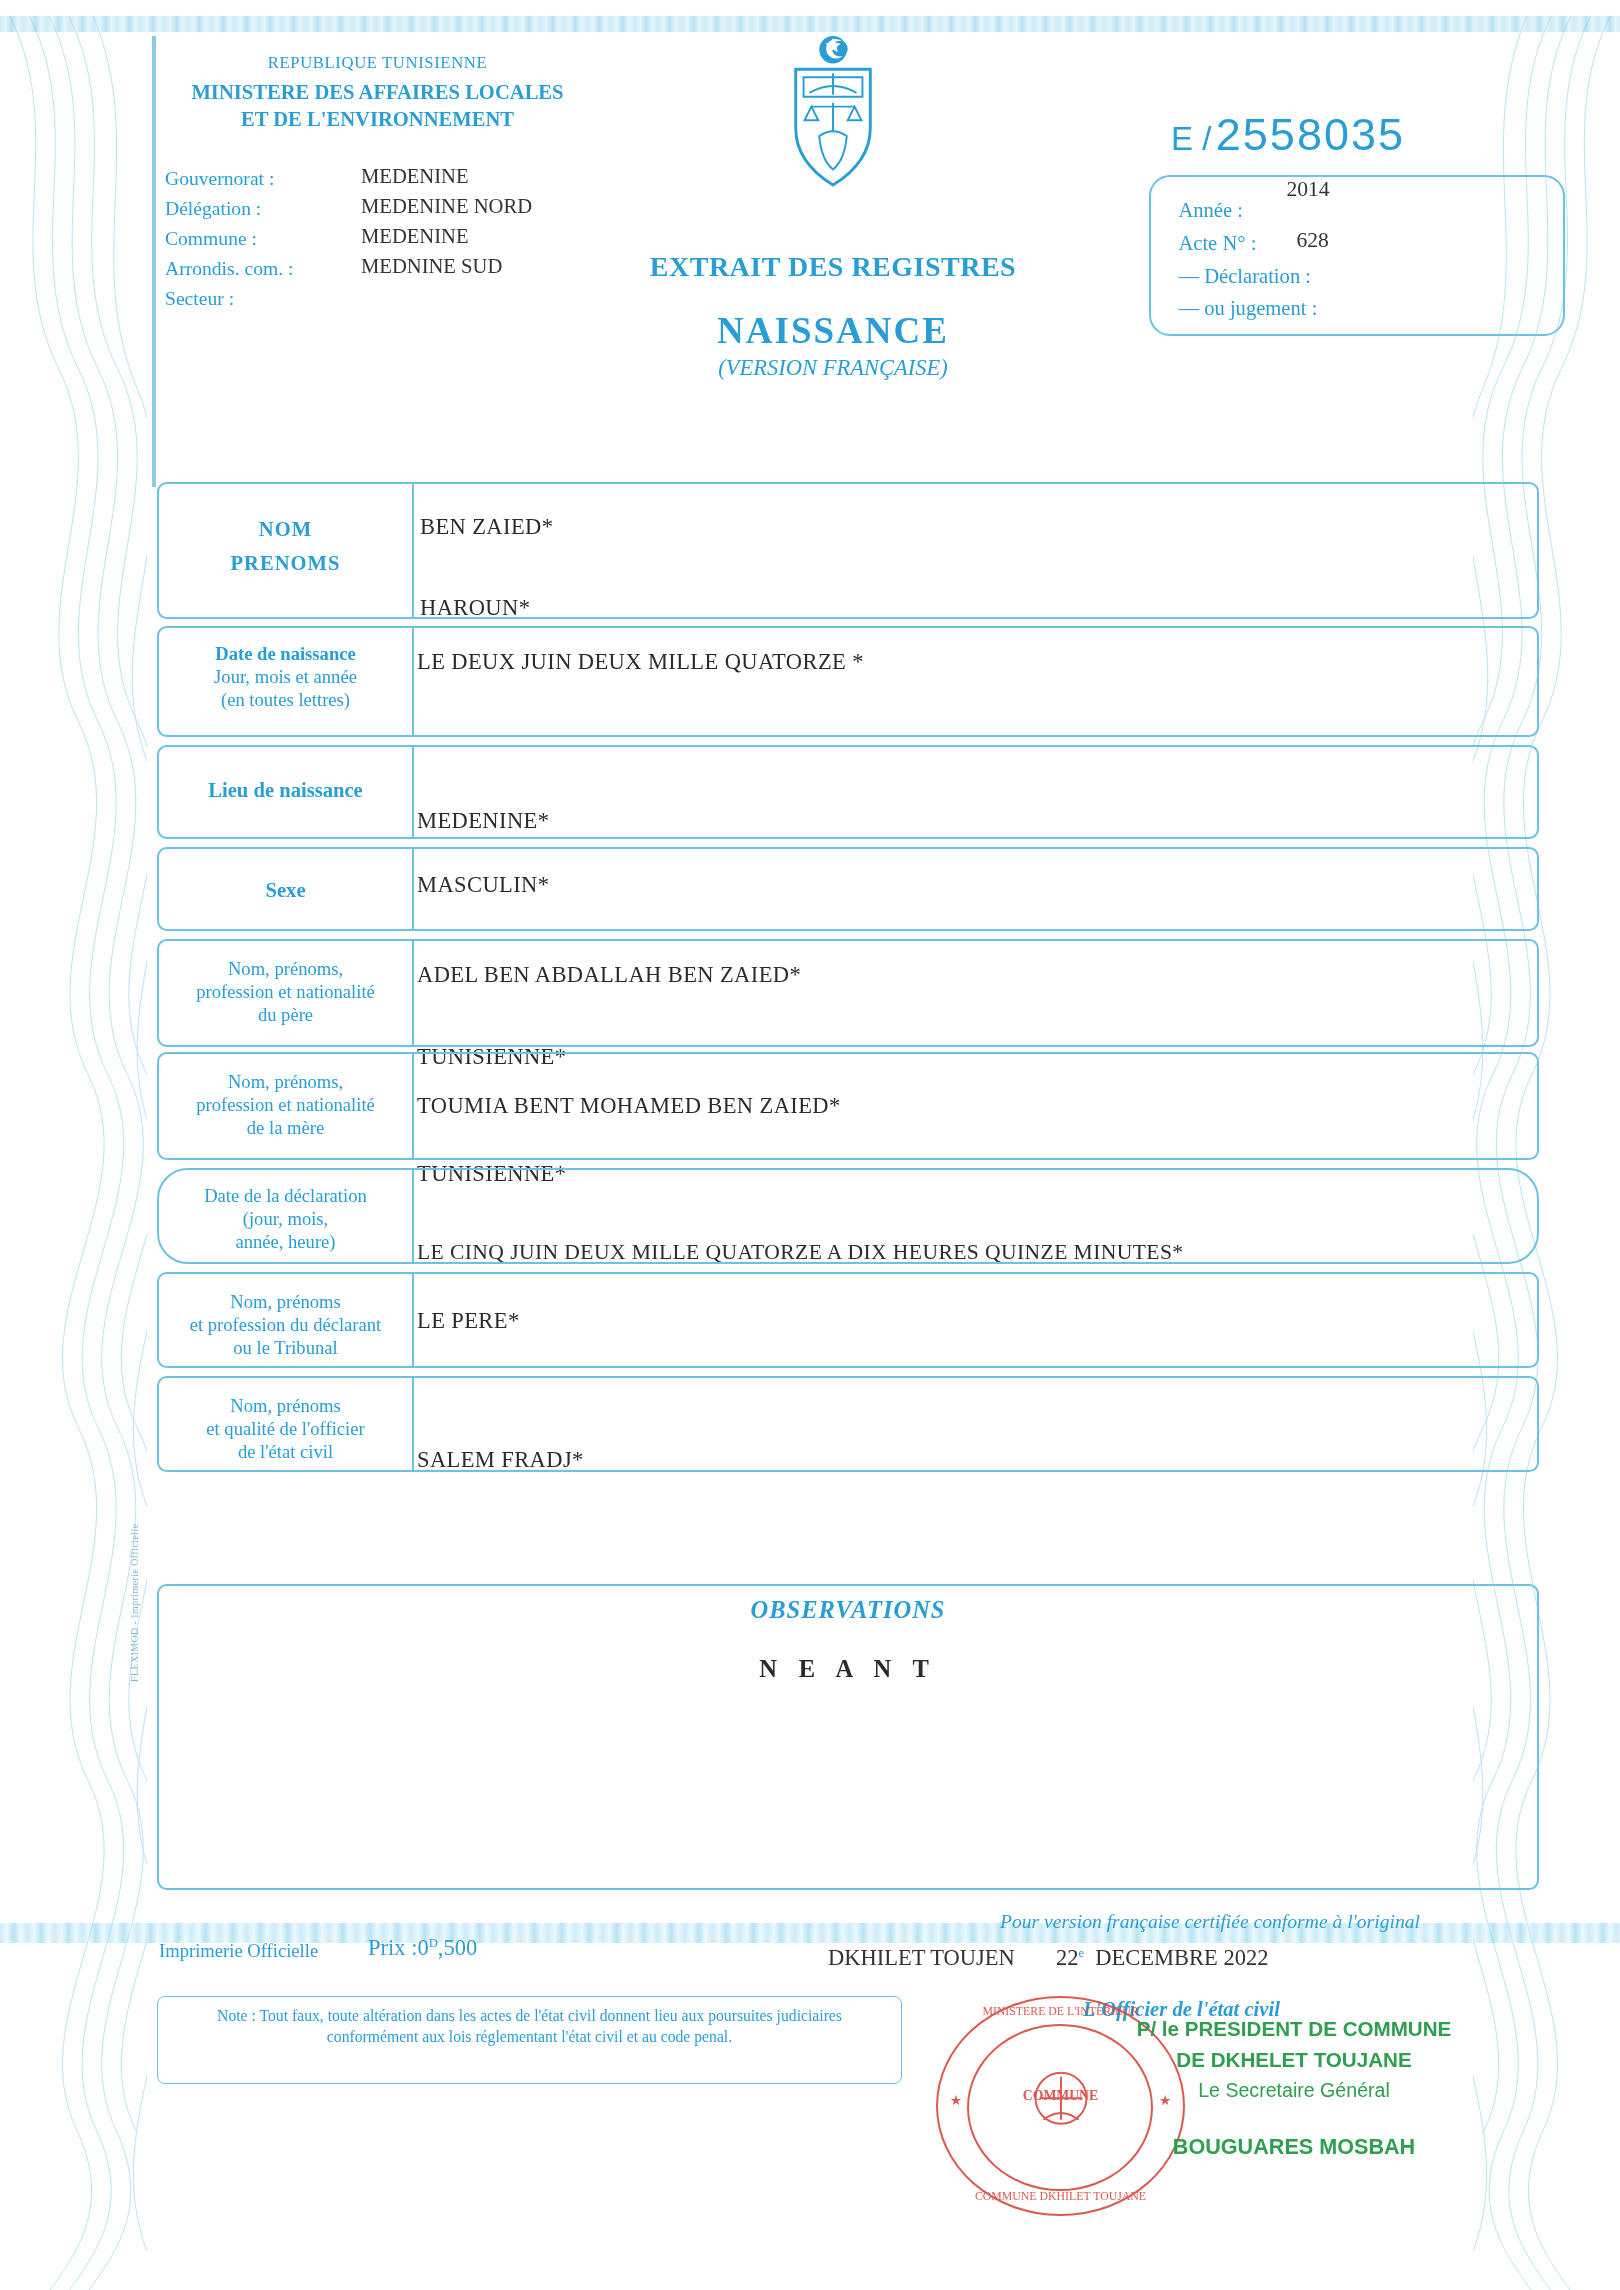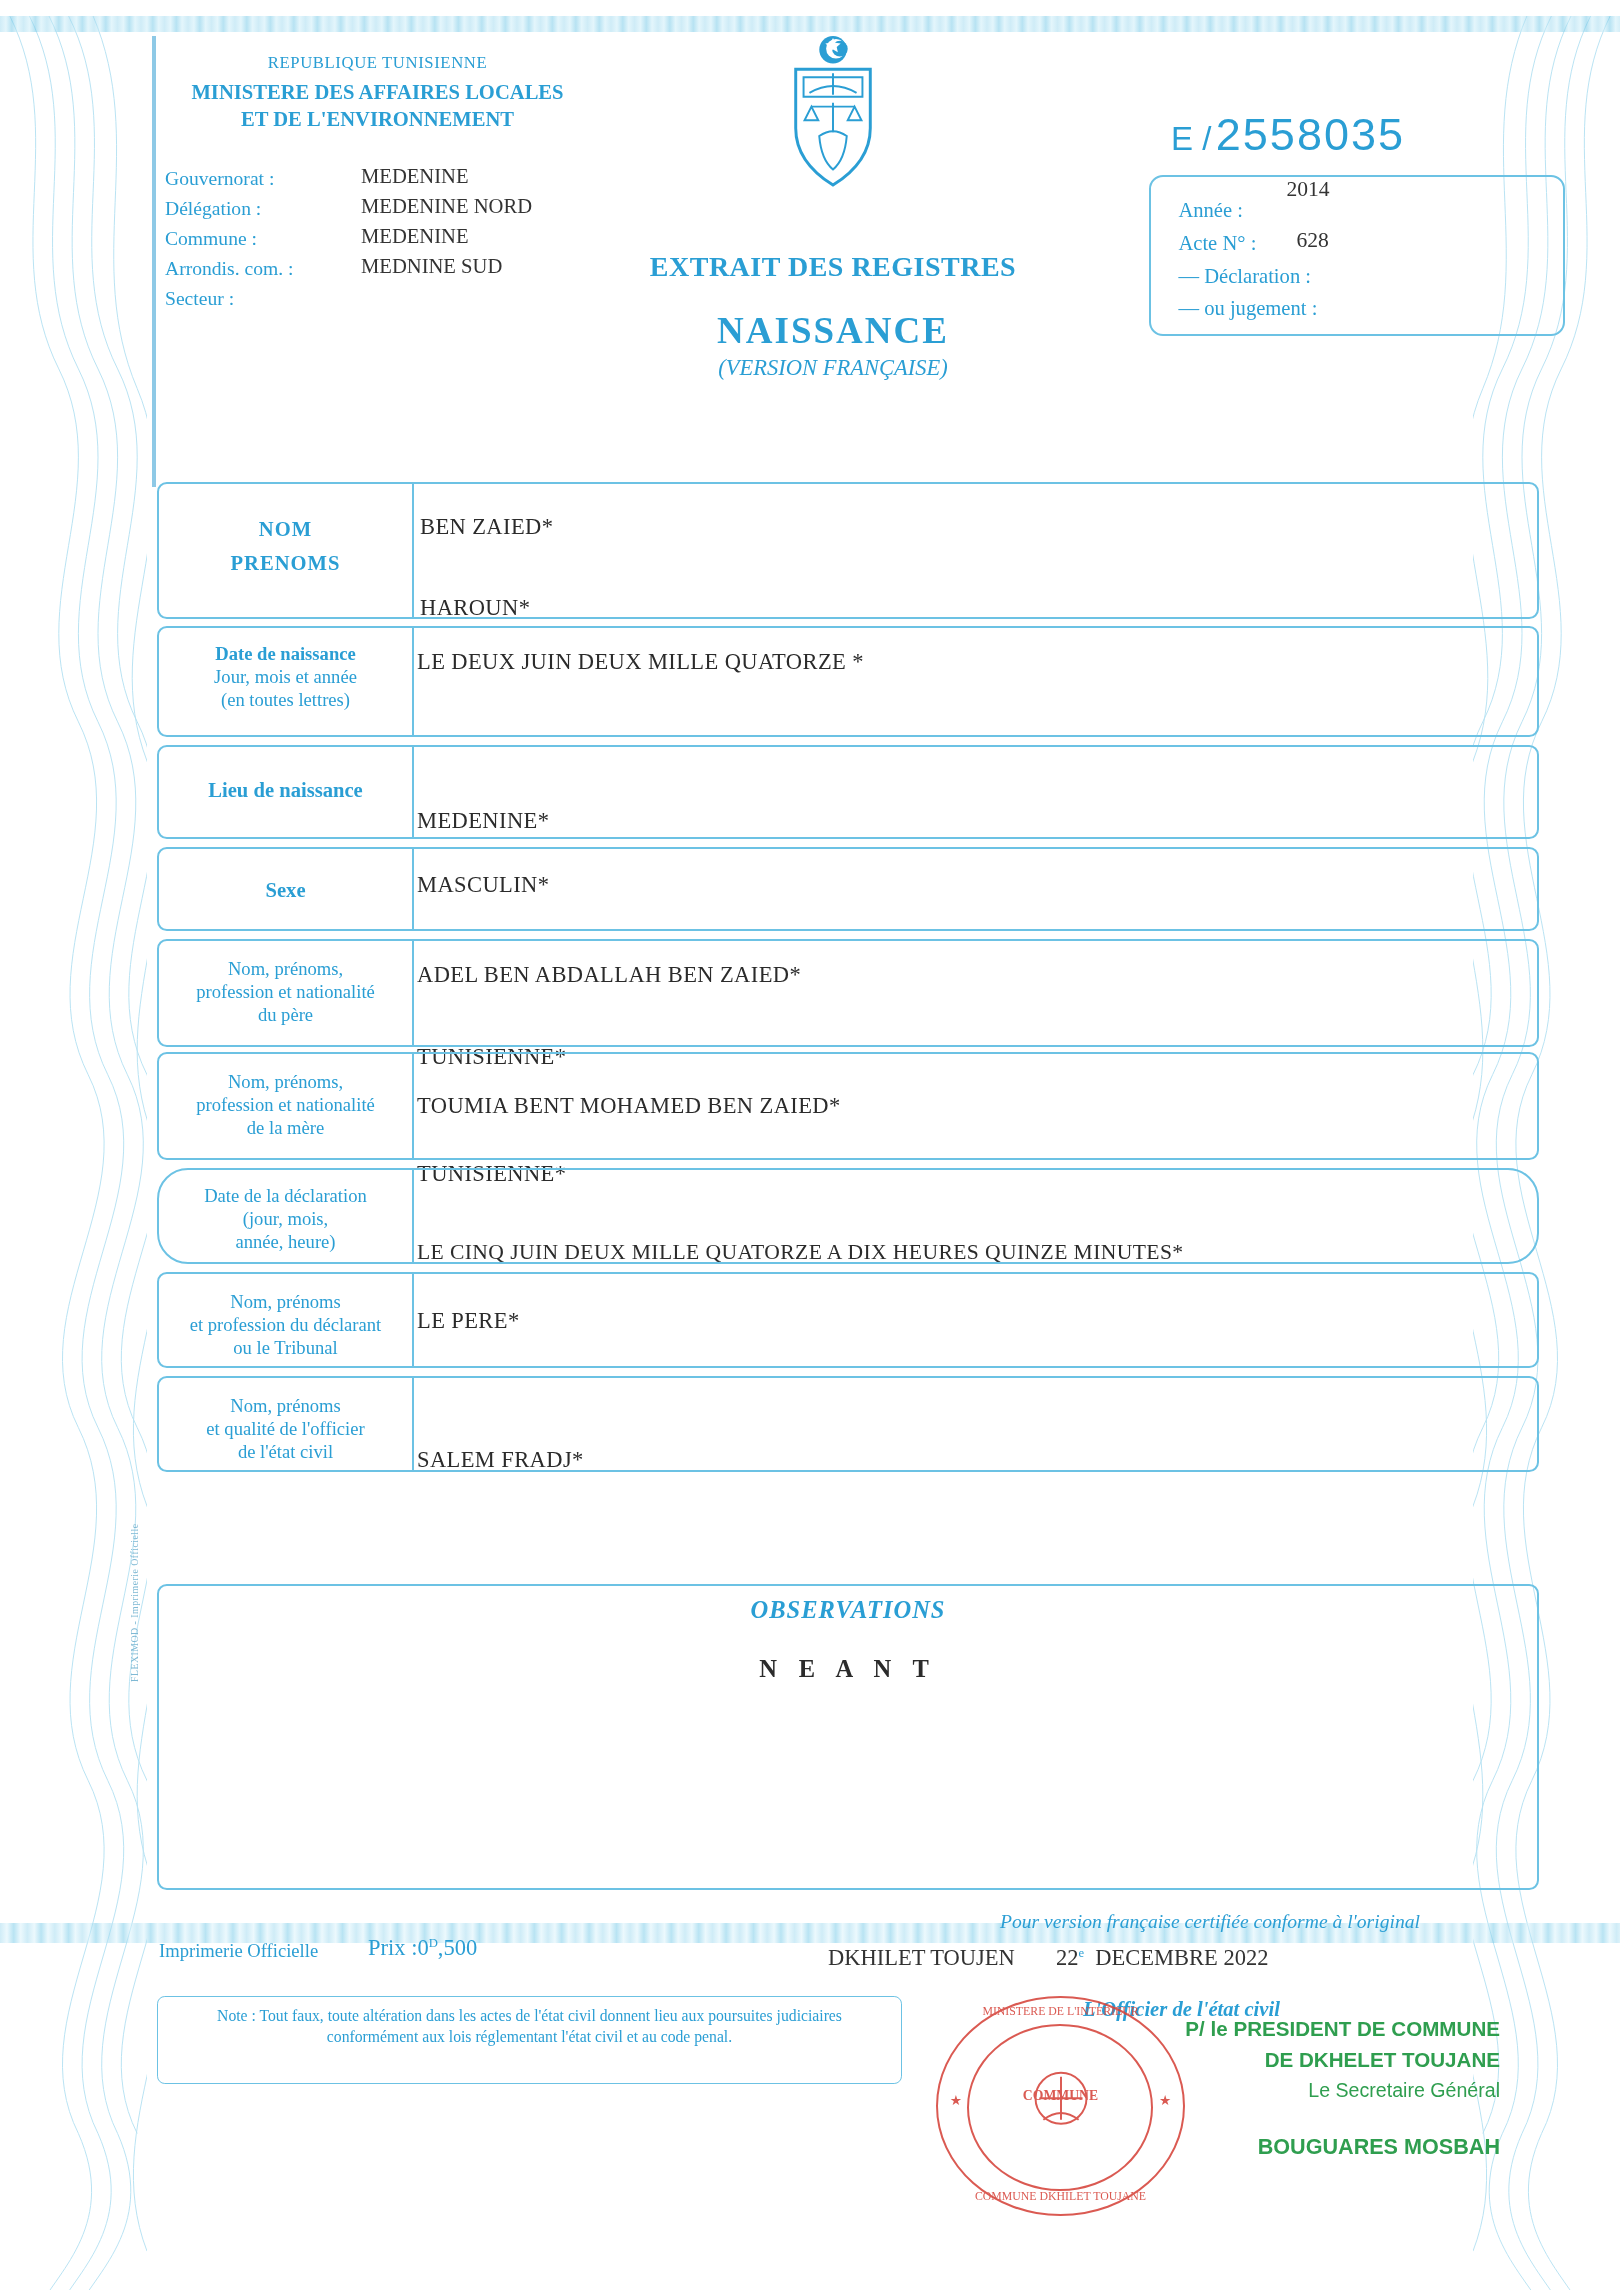--- a/index.html
+++ b/index.html
@@ -110,21 +110,21 @@
   }
   .serial .e { font-size: 33px; }
   .serial .num { font-size: 45px; letter-spacing: 2px; }
 
   
   .yearbox {
     position: absolute;
     left: 1149px; top: 159px;
     width: 412px; height: 157px;
     border: 2px solid #6cc2e4;
-    border-radius: 14px;
+    border-radius: 21px;
     color: #2a9ed4;
     font-size: 20.6px;
   }
   .yearbox .row { position: absolute; left: 27.4px; }
   .yearbox .r1 { top: 21.6px; }
   .yearbox .r2 { top: 55px; }
   .yearbox .r3 { top: 88px; }
   .yearbox .r4 { top: 120px; }
   .yearbox .hv { color: #333; font-size: 21.6px; }
 
@@ -238,21 +238,21 @@
     font-weight: bold;
   }
 
   
   .greenstamp {
     position: absolute;
     left: 1088px; top: 1998px;
     width: 412px;
     color: #2f9e4f;
     font-family: "Liberation Sans", sans-serif;
-    text-align: right;
+    text-align: center;
     line-height: 1.5;
   }
   .greenstamp .g1 { font-size: 20.6px; font-weight: bold; }
   .greenstamp .g2 { font-size: 20.6px; font-weight: bold; }
   .greenstamp .g3 { font-size: 19.6px; }
   .greenstamp .g4 { font-size: 21.6px; font-weight: bold; margin-top: 25.5px; }
 
   
   .redstamp {
     position: absolute;

